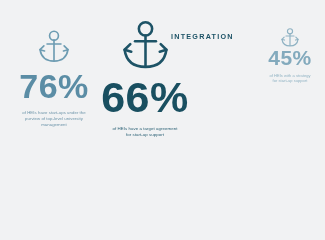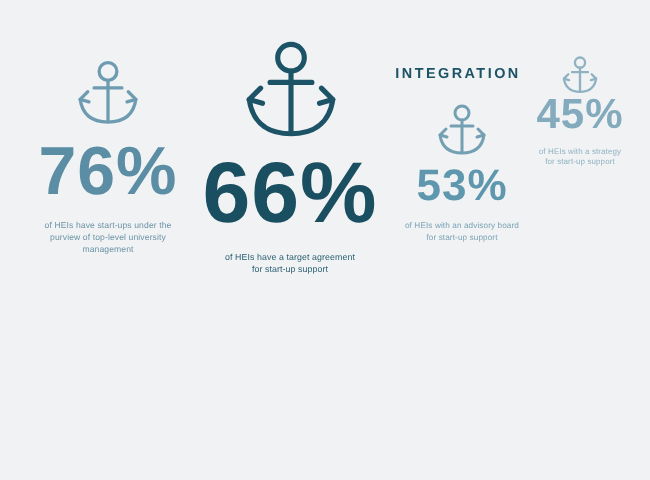--- a/index.html
+++ b/index.html
@@ -104,24 +104,24 @@
   }
   #stat-45 .stat-caption {
     font-size: 4.0px;
     color: #8fb2c3;
     margin-top: 5px;
     padding: 0 2px;
   }
   
   #heading {
     position: absolute;
-    left: 186px;
+    left: 171px;
     top: 32px;
     width: 86px;
-    text-align: center;
+    text-align: left;
     font-size: 7.2px;
     font-weight: 700;
     letter-spacing: 1.25px;
     color: #1d5366;
   }
   svg { display: block; }
 </style>
 </head>
 <body>
 
@@ -163,39 +163,20 @@
         </svg>
       </span>
     </div>
     <div class="stat-value">66%</div>
     <div class="stat-caption">
       <div>of HEIs have a target agreement</div>
       <div>for start-up support</div>
     </div>
   </div>
 
-  <div class="stat" id="stat-53">
-    <div class="anchor-wrap">
-      <span>
-        <svg width="30" height="26" viewBox="0 0 60 52" fill="none" stroke="#74a0b4" stroke-width="3" stroke-linecap="round" stroke-linejoin="round">
-          <circle cx="30" cy="9" r="7"></circle>
-          <line x1="30" y1="16" x2="30" y2="48"></line>
-          <line x1="19" y1="22" x2="41" y2="22"></line>
-          <path d="M8 31 C10 45 20 49 30 49 C40 49 50 45 52 31"></path>
-          <polyline points="14,25 8,31 15,33"></polyline>
-          <polyline points="46,25 52,31 45,33"></polyline>
-        </svg>
-      </span>
-    </div>
-    <div class="stat-value">53%</div>
-    <div class="stat-caption">
-      <div>of HEIs with an advisory board</div>
-      <div>for start-up support</div>
-    </div>
-  </div>
 
   <div class="stat" id="stat-45">
     <div class="anchor-wrap">
       <span>
         <svg width="22" height="19" viewBox="0 0 60 52" fill="none" stroke="#8fb2c3" stroke-width="3.2" stroke-linecap="round" stroke-linejoin="round">
           <circle cx="30" cy="9" r="7"></circle>
           <line x1="30" y1="16" x2="30" y2="48"></line>
           <line x1="19" y1="22" x2="41" y2="22"></line>
           <path d="M8 31 C10 45 20 49 30 49 C40 49 50 45 52 31"></path>
           <polyline points="14,25 8,31 15,33"></polyline>

